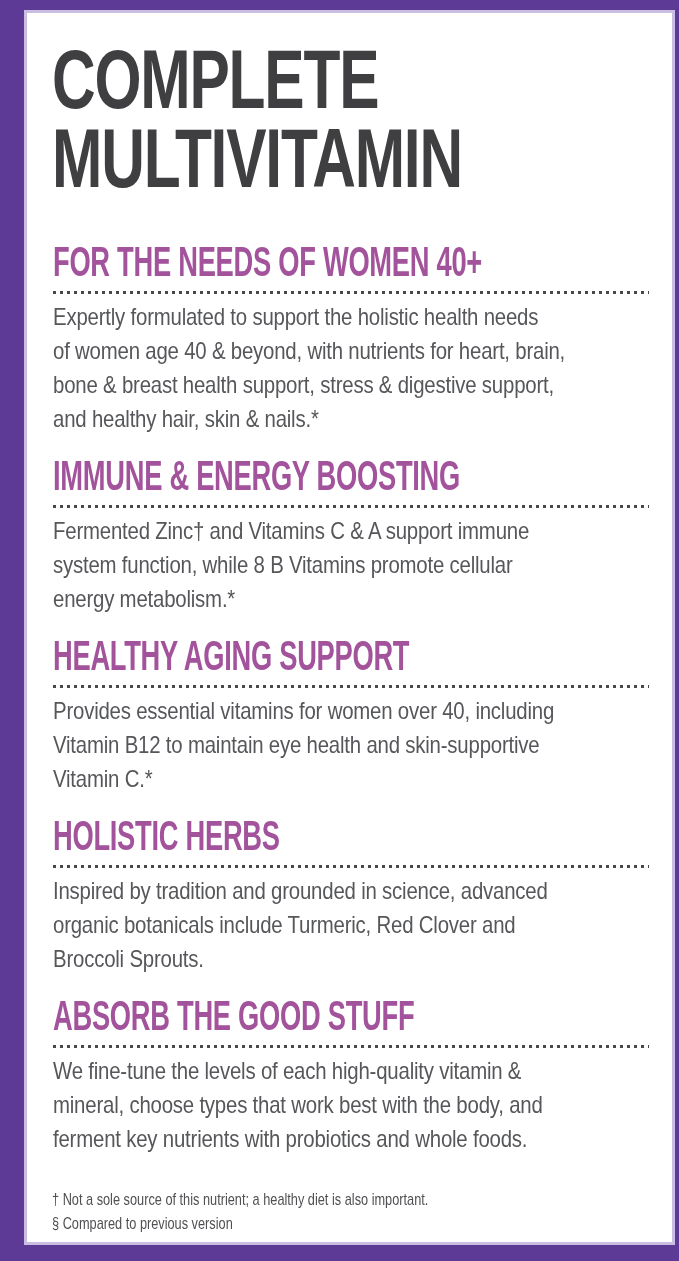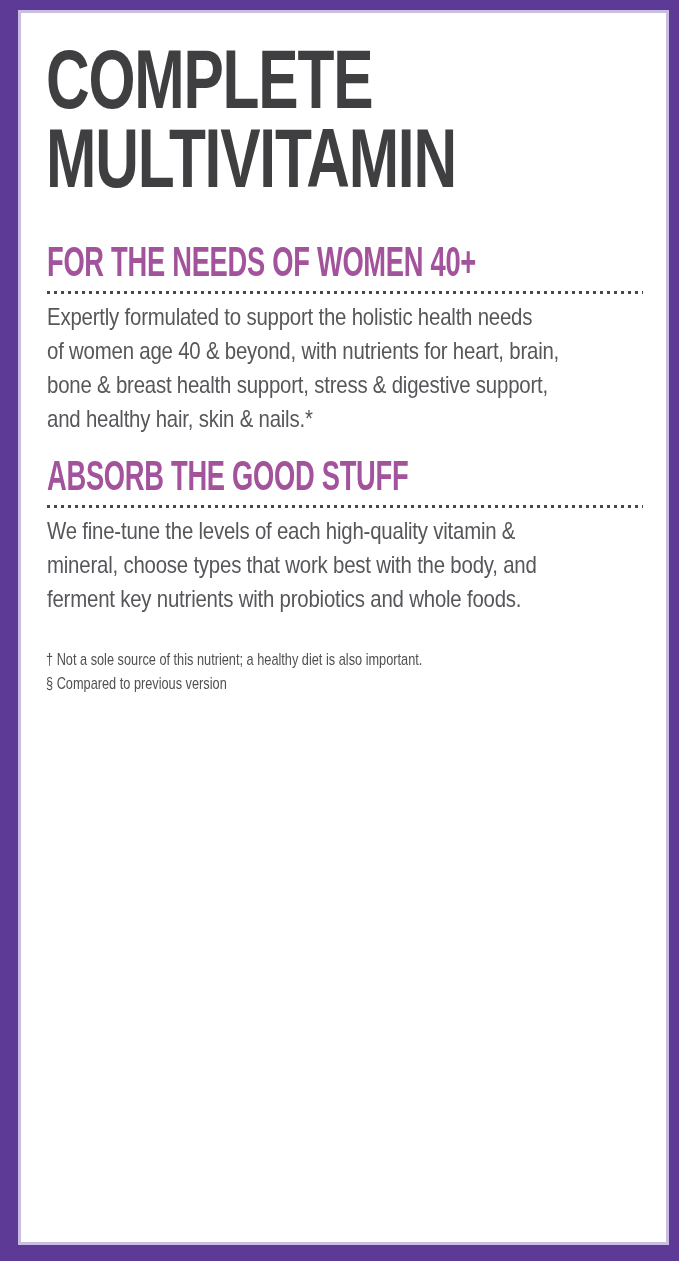--- a/index.html
+++ b/index.html
@@ -5,21 +5,21 @@
   html, body { margin: 0; padding: 0; }
   body {
     width: 679px; height: 1261px;
     background: #5c3a96;
     overflow: hidden;
     position: relative;
     font-family: "Liberation Sans", sans-serif;
   }
   .sheet {
     position: absolute;
-    left: 18px; top: 10px;
+    left: 24px; top: 10px;
     width: 651px; height: 1235px;
     background: #ffffff;
     box-shadow: inset 0 0 0 3px #c9bde2;
   }
   .content {
     padding: 30px 25px 0 28px;
   }
   .title {
     color: #3f3f41;
     font-weight: 700;
@@ -85,22 +85,49 @@
       <div class="sec-h">FOR THE NEEDS OF WOMEN 40+</div>
       <div class="dots"></div>
       <div class="body-text">
         <div class="line">Expertly formulated to support the holistic health needs</div>
         <div class="line">of women age 40 &amp; beyond, with nutrients for heart, brain,</div>
         <div class="line">bone &amp; breast health support, stress &amp; digestive support,</div>
         <div class="line">and healthy hair, skin &amp; nails.*</div>
       </div>
     </div>
 
+    <div class="section">
+      <div class="sec-h">IMMUNE &amp; ENERGY BOOSTING</div>
+      <div class="dots"></div>
+      <div class="body-text">
+        <div class="line">Fermented Zinc† and Vitamins C &amp; A support immune</div>
+        <div class="line">system function, while 8 B Vitamins promote cellular</div>
+        <div class="line">energy metabolism.*</div>
+      </div>
+    </div>
 
+    <div class="section">
+      <div class="sec-h">HEALTHY AGING SUPPORT</div>
+      <div class="dots"></div>
+      <div class="body-text">
+        <div class="line">Provides essential vitamins for women over 40, including</div>
+        <div class="line">Vitamin B12 to maintain eye health and skin-supportive</div>
+        <div class="line">Vitamin C.*</div>
+      </div>
+    </div>
 
+    <div class="section">
+      <div class="sec-h">HOLISTIC HERBS</div>
+      <div class="dots"></div>
+      <div class="body-text">
+        <div class="line">Inspired by tradition and grounded in science, advanced</div>
+        <div class="line">organic botanicals include Turmeric, Red Clover and</div>
+        <div class="line">Broccoli Sprouts.</div>
+      </div>
+    </div>
 
     <div class="section">
       <div class="sec-h">ABSORB THE GOOD STUFF</div>
       <div class="dots"></div>
       <div class="body-text">
         <div class="line">We fine-tune the levels of each high-quality vitamin &amp;</div>
         <div class="line">mineral, choose types that work best with the body, and</div>
         <div class="line">ferment key nutrients with probiotics and whole foods.</div>
       </div>
     </div>

